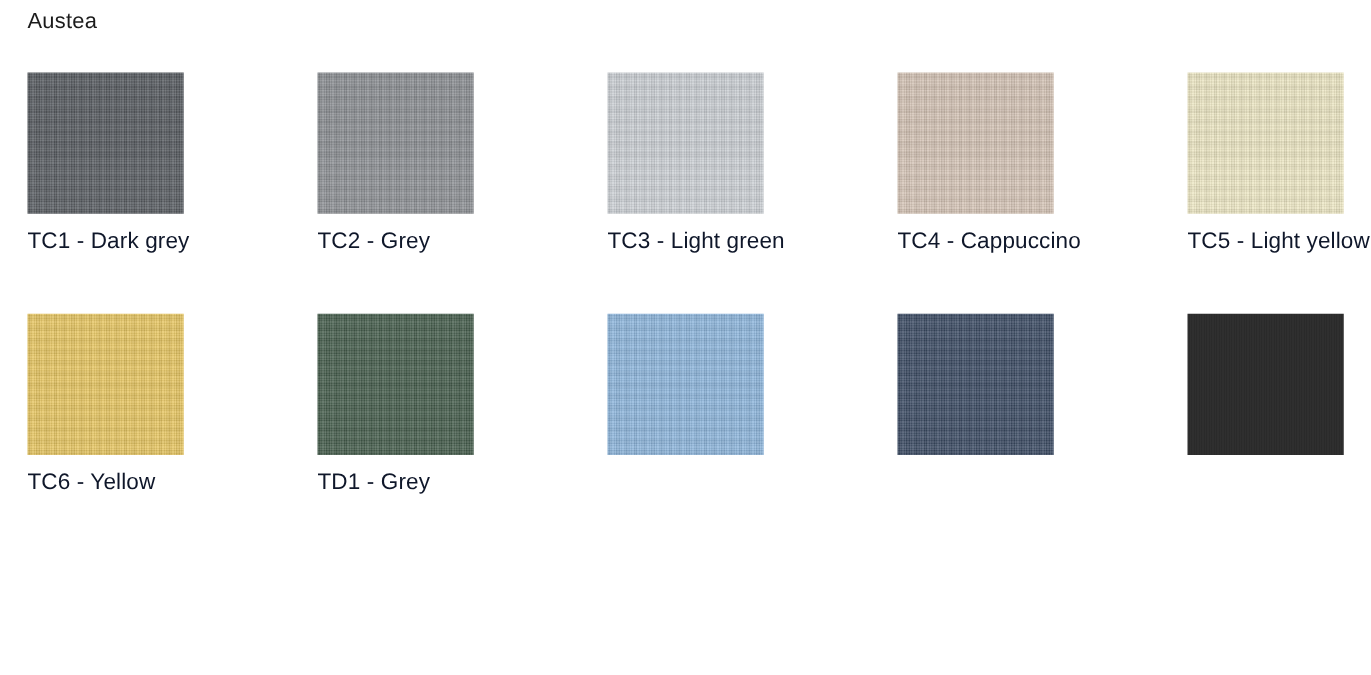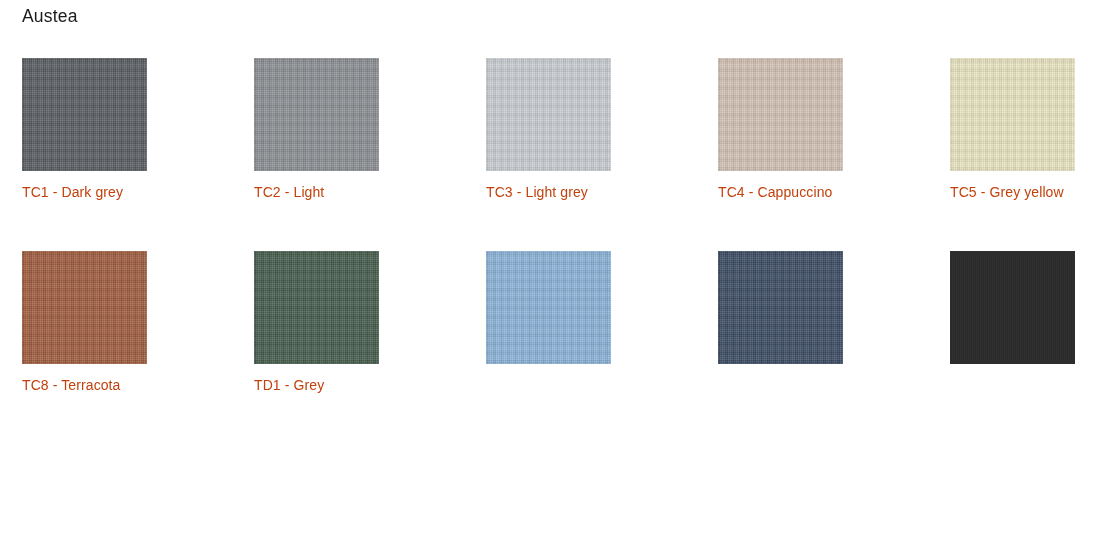--- a/index.html
+++ b/index.html
@@ -102,58 +102,58 @@
         rgba(255,255,255,0.02) 1px,
         rgba(0,0,0,0.018) 1px,
         rgba(0,0,0,0.018) 2px);
   }
   .swatch-chip.smooth::after {
     background-image: none;
   }
 
   .swatch-label {
     margin-top: 13px;
-    font-size: 14px;
+    font-size: 18px;
     line-height: 16px;
-    color: #c2410c;
+    color: #0f172a;
     white-space: nowrap;
     letter-spacing: 0.1px;
   }
 </style>
 </head>
 <body>
 
 <div class="page">
 
   <h1 class="page-title">Austea</h1>
 
   <div class="swatch-grid">
       <div class="swatch-cell">
         <div class="swatch-chip" style="background-color: rgb(88, 92, 97);"></div>
         <div class="swatch-label">TC1 - Dark grey</div>
       </div>
       <div class="swatch-cell">
         <div class="swatch-chip" style="background-color: rgb(140, 143, 147);"></div>
-        <div class="swatch-label">TC2 - Light</div>
+        <div class="swatch-label">TC2 - Grey</div>
       </div>
       <div class="swatch-cell">
         <div class="swatch-chip" style="background-color: rgb(203, 207, 212);"></div>
-        <div class="swatch-label">TC3 - Light grey</div>
+        <div class="swatch-label">TC3 - Light green</div>
       </div>
       <div class="swatch-cell">
         <div class="swatch-chip" style="background-color: rgb(212, 195, 181);"></div>
         <div class="swatch-label">TC4 - Cappuccino</div>
       </div>
       <div class="swatch-cell">
         <div class="swatch-chip" style="background-color: rgb(236, 230, 195);"></div>
-        <div class="swatch-label">TC5 - Grey yellow</div>
+        <div class="swatch-label">TC5 - Light yellow</div>
       </div>
       <div class="swatch-cell">
-        <div class="swatch-chip" style="background-color: rgb(160, 92, 62);"></div>
-        <div class="swatch-label">TC8 - Terracota</div>
+        <div class="swatch-chip" style="background-color: rgb(229, 196, 96);"></div>
+        <div class="swatch-label">TC6 - Yellow</div>
       </div>
       <div class="swatch-cell">
         <div class="swatch-chip" style="background-color: rgb(68, 92, 75);"></div>
         <div class="swatch-label">TD1 - Grey</div>
       </div>
       <div class="swatch-cell">
         <div class="swatch-chip" style="background-color: rgb(140, 180, 218);"></div>
       </div>
       <div class="swatch-cell">
         <div class="swatch-chip" style="background-color: rgb(58, 74, 98);"></div>

